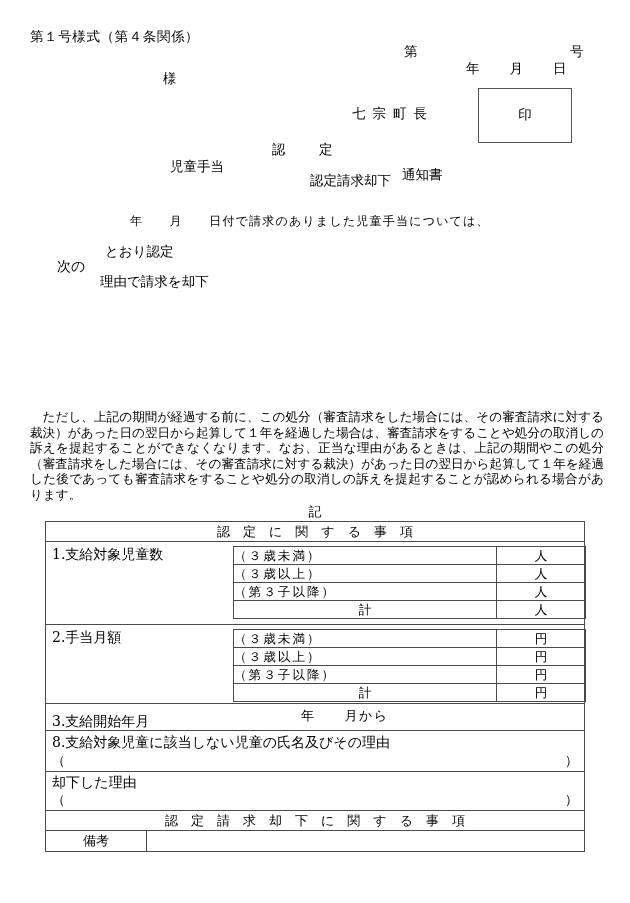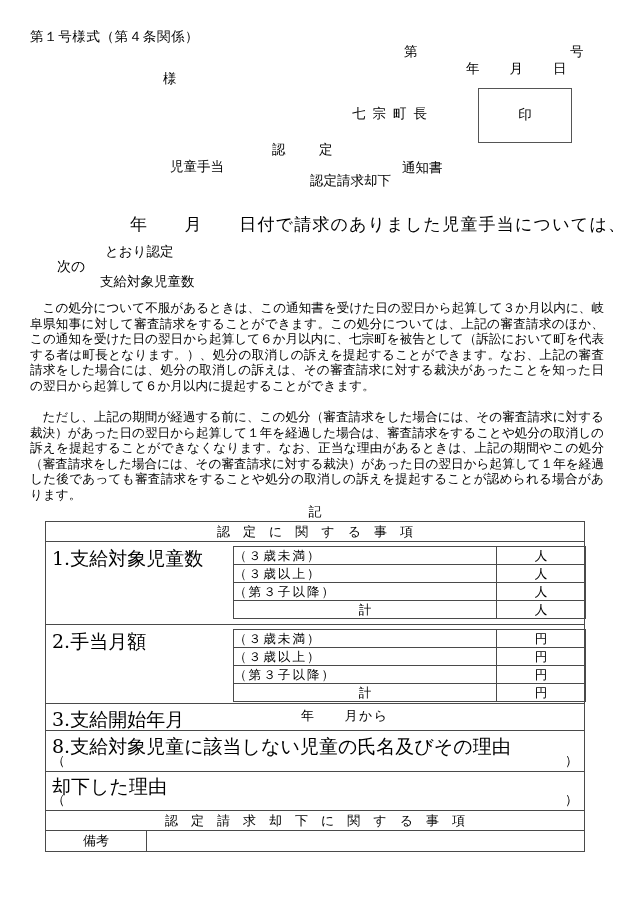--- a/index.html
+++ b/index.html
@@ -72,28 +72,28 @@
     left: 272px; top: 141px;
     font-size: 13.5px;
     letter-spacing: 10px;
   }
   .title-alt-bot {
     left: 262px; top: 172px;
     font-size: 13.5px;
     padding-left: 48px;
   }
   .title-tsuchi {
-    left: 402px; top: 159px;
+    left: 402px; top: 166px;
     font-size: 13.5px;
   }
 
   
   .intro-date {
     left: 130px; top: 213px;
-    font-size: 17px;
+    font-size: 12px;
     letter-spacing: 1.2px;
   }
   .intro-tugi {
     left: 57px; top: 258px;
     font-size: 14px;
   }
   .intro-alt-top {
     left: 105px; top: 243px;
     font-size: 13.5px;
   }
@@ -150,21 +150,21 @@
   .sect-head {
     text-align: center;
     letter-spacing: 13px;
     text-indent: 13px;
     height: 19px;
     line-height: 19px;
     font-size: 12.8px;
   }
 
   .row-label {
-    font-size: 19px;
+    font-size: 14px;
     padding-left: 3px;
   }
 
   
   .sub-holder { position: relative; }
   table.sub {
     border-collapse: collapse;
     table-layout: fixed;
     width: 353px;
     margin-left: 187px;
@@ -212,23 +212,22 @@
   </div>
 
   <div class="abs title-jido">児童手当</div>
   <div class="abs title-alt-top">認　定</div>
   <div class="abs title-alt-bot">認定請求却下</div>
   <div class="abs title-tsuchi">通知書</div>
 
   <div class="abs intro-date">年　　月　　日付で請求のありました児童手当については、</div>
   <div class="abs intro-tugi">次の</div>
   <div class="abs intro-alt-top">とおり認定</div>
-  <div class="abs intro-alt-bot">支給対象児童数</div>
-
-  <div class="body-para para1">この処分について不服があるときは、この通知書を受けた日の翌日から起算して３か月以内に、岐阜県知事に対して審査請求をすることができます。この処分については、上記の審査請求のほか、この通知を受けた日の翌日から起算して６か月以内に、七宗町を被告として（訴訟において町を代表する者は町長となります。）、処分の取消しの訴えを提起することができます。なお、上記の審査請求をした場合には、処分の取消しの訴えは、その審査請求に対する裁決があったことを知った日の翌日から起算して６か月以内に提起することができます。</div>
+  <div class="abs intro-alt-bot">理由で請求を却下</div>
+
   <div class="body-para para2">ただし、上記の期間が経過する前に、この処分（審査請求をした場合には、その審査請求に対する裁決）があった日の翌日から起算して１年を経過した場合は、審査請求をすることや処分の取消しの訴えを提起することができなくなります。なお、正当な理由があるときは、上記の期間やこの処分（審査請求をした場合には、その審査請求に対する裁決）があった日の翌日から起算して１年を経過した後であっても審査請求をすることや処分の取消しの訴えを提起することが認められる場合があります。</div>
 
   <div class="abs ki-mark">記</div>
 
   <div class="table-wrap">
     <table class="form">
       <tbody>
 
         <tr>
           <td class="sect-head">認定に関する事項</td>
@@ -286,21 +285,21 @@
                   </tr>
                 </tbody>
               </table>
             </div>
           </td>
         </tr>
 
         <tr>
           <td style="border-top:none;">
             <div class="plain-row" style="height:26px;">
-              <div class="row-label" style="position:absolute;left:3px;top:3px;">3.支給開始年月</div>
+              <div class="row-label" style="position:absolute;left:3px;top:9px;">3.支給開始年月</div>
               <div class="date-from" style="top:3px;">年　　月から</div>
             </div>
           </td>
         </tr>
 
         <tr>
           <td style="border-top:none;">
             <div style="position:relative;height:40px;">
               <div class="row-label" style="position:absolute;left:3px;top:3px;">8.支給対象児童に該当しない児童の氏名及びその理由</div>
               <div class="paren-open" style="top:21px;">（</div>

